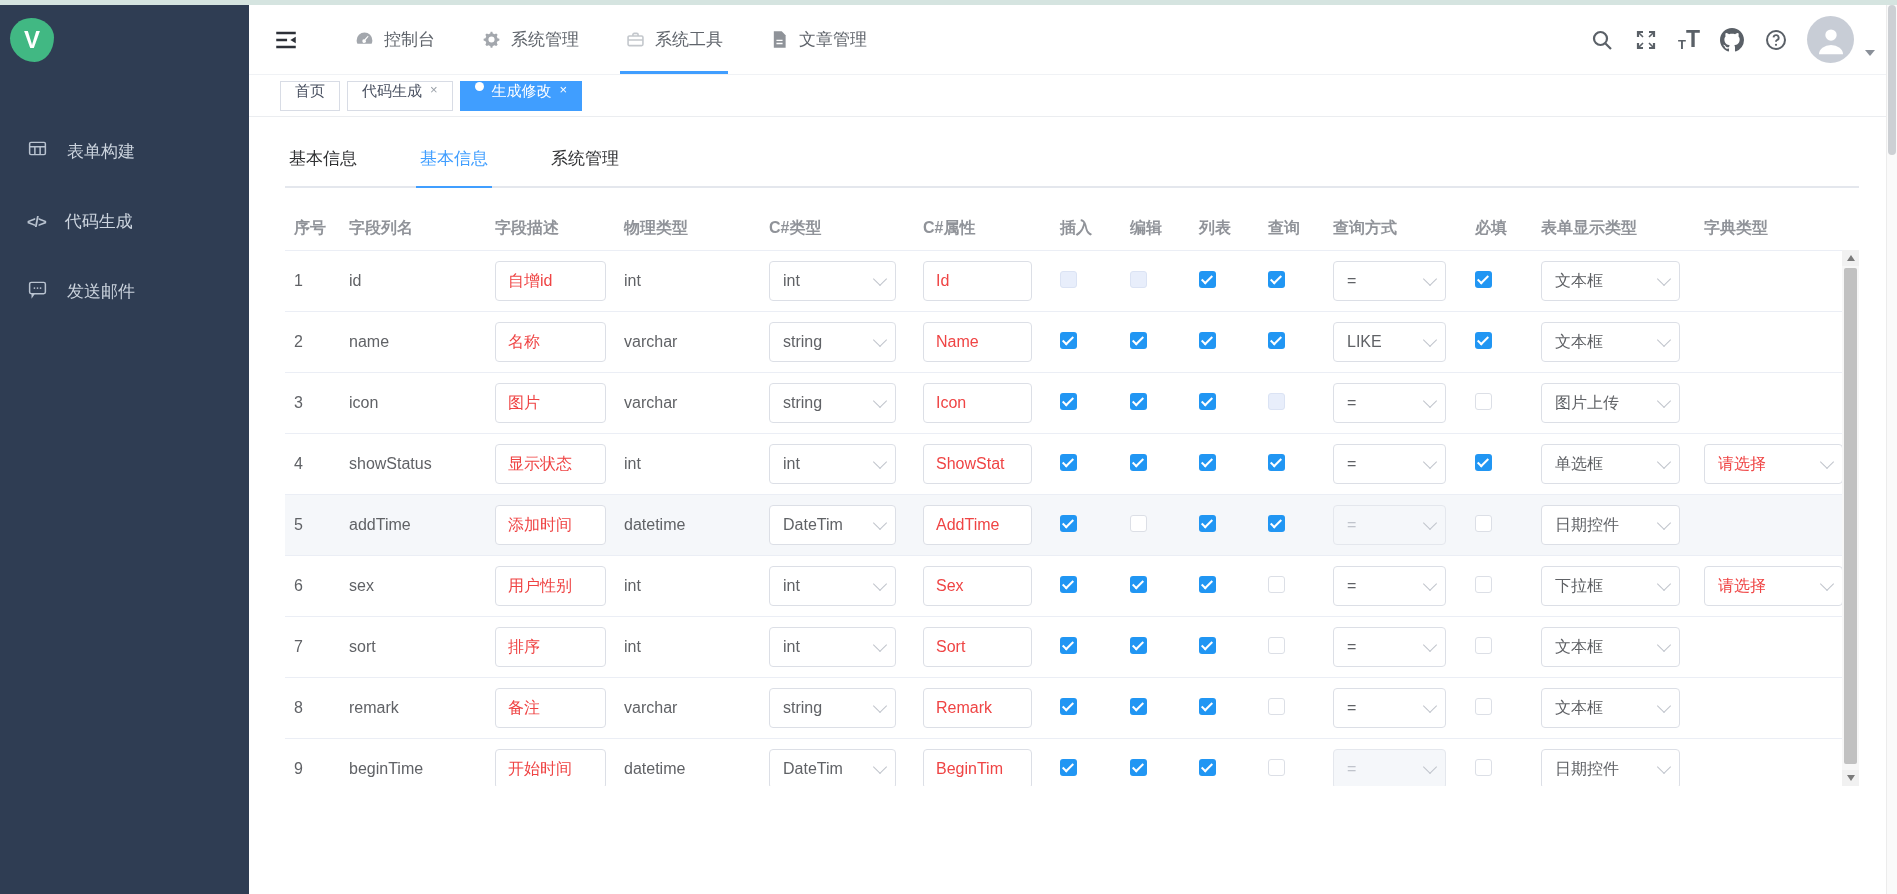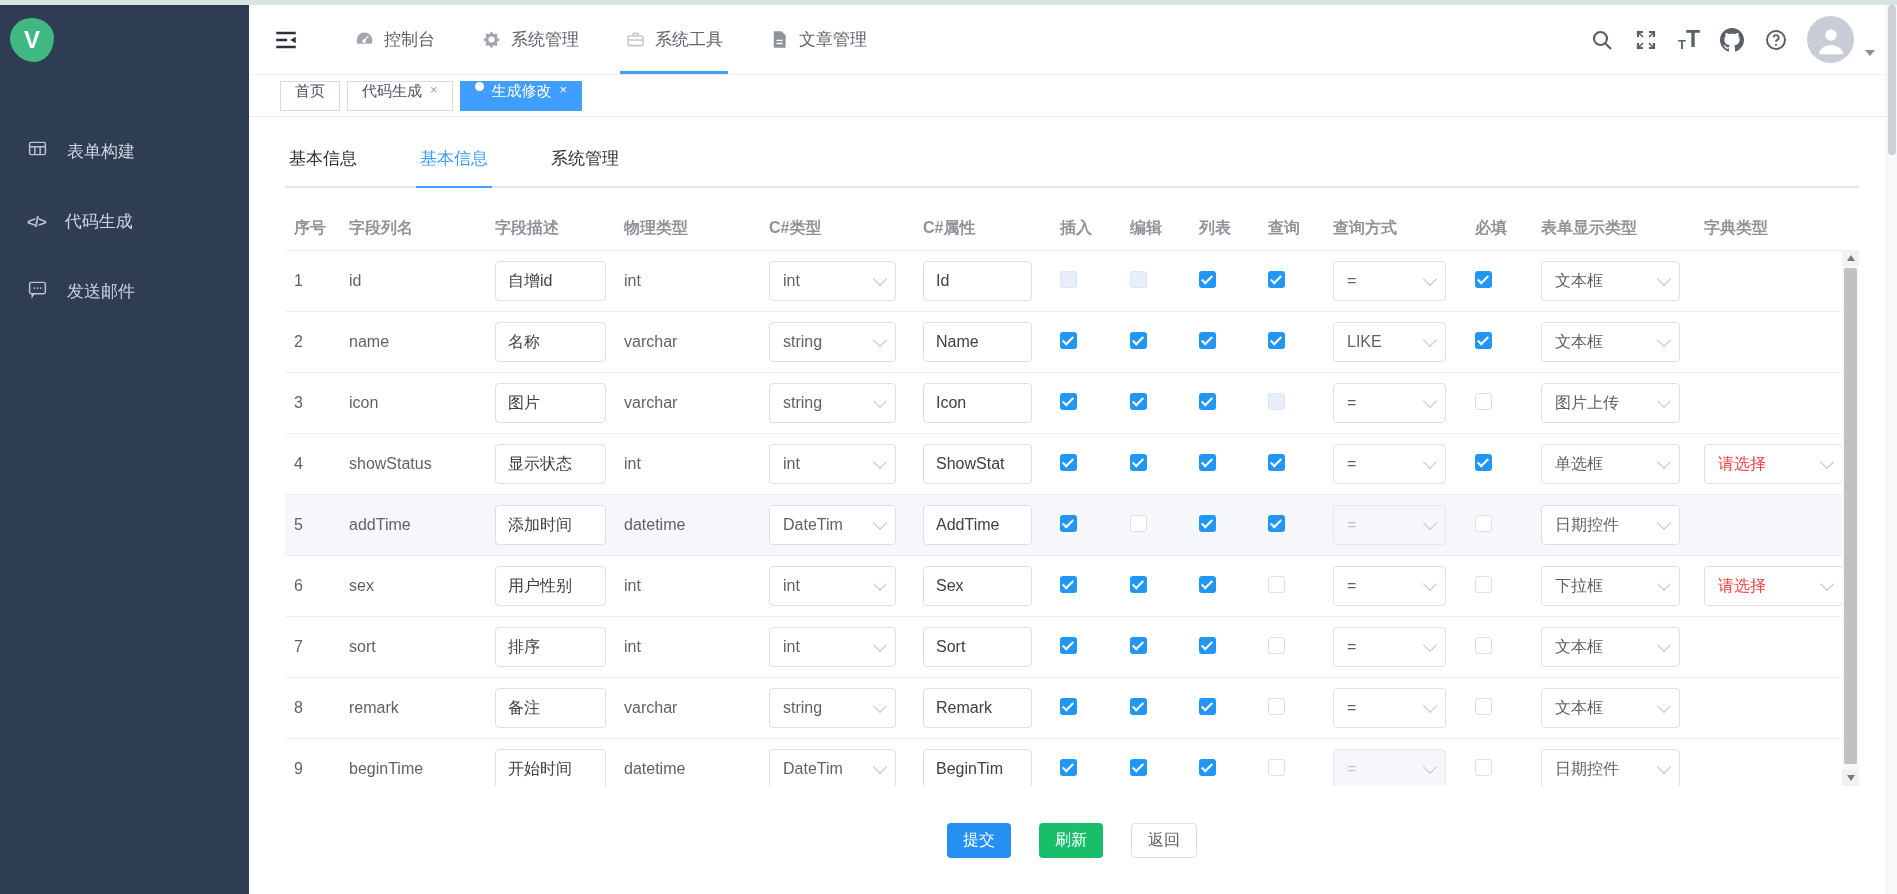--- a/index.html
+++ b/index.html
@@ -66,21 +66,21 @@
   .table-wrap{width:1574px;height:580px;margin-top:18px;position:relative;}
   .tscroll{height:100%;overflow:hidden;width:1557px;}
   .trow{display:grid;grid-template-columns:55px 146px 129px 145px 154px 137px 70px 69px 69px 65px 142px 66px 163px 1fr;
         align-items:center;border-bottom:1px solid #ebeef5;}
   .thead-row{height:44px;color:#909399;font-weight:700;font-size:16px;}
   .data-row{height:60px;font-size:16px;color:#606266;}
   .data-row.hl{background:#f5f7fa;}
   .cell{padding-left:9px;overflow:hidden;}
 
   .inp{width:111px;height:40px;box-sizing:border-box;border:1px solid #dcdfe6;border-radius:4px;
-       padding:0 12px;font-size:16px;color:#404040;background:#fff;outline:none;
+       padding:0 12px;font-size:16px;color:#ef4444;background:#fff;outline:none;
        font-family:"Liberation Sans","DejaVu Sans",sans-serif;}
   .inp-prop{width:109px;}
 
   .sel{height:40px;box-sizing:border-box;border:1px solid #dcdfe6;border-radius:4px;background:#fff;
        display:flex;align-items:center;justify-content:space-between;padding:0 10px 0 13px;
        font-size:16px;color:#606266;cursor:pointer;}
   .sel-cs{width:127px;}
   .sel-cs .sel-text{max-width:60px;overflow:hidden;white-space:nowrap;}
   .sel-qm{width:113px;}
   .sel-disp{width:139px;}
@@ -569,24 +569,19 @@
           <span class="arr up">
               <span class="tri-up"></span>
             </span>
           <span class="vthumb"></span>
           <span class="arr down">
               <span class="tri-down"></span>
             </span>
         </div>
       </div>
 
-      <div class="btn-row">
-        <button class="btn btn-primary">提交</button>
-        <button class="btn btn-success">刷新</button>
-        <button class="btn btn-plain">返回</button>
-      </div>
     </div>
   </div>
 </div>
 
 <div class="page-scroll">
   <div class="page-thumb"></div>
 </div>
 
 </body></html>

